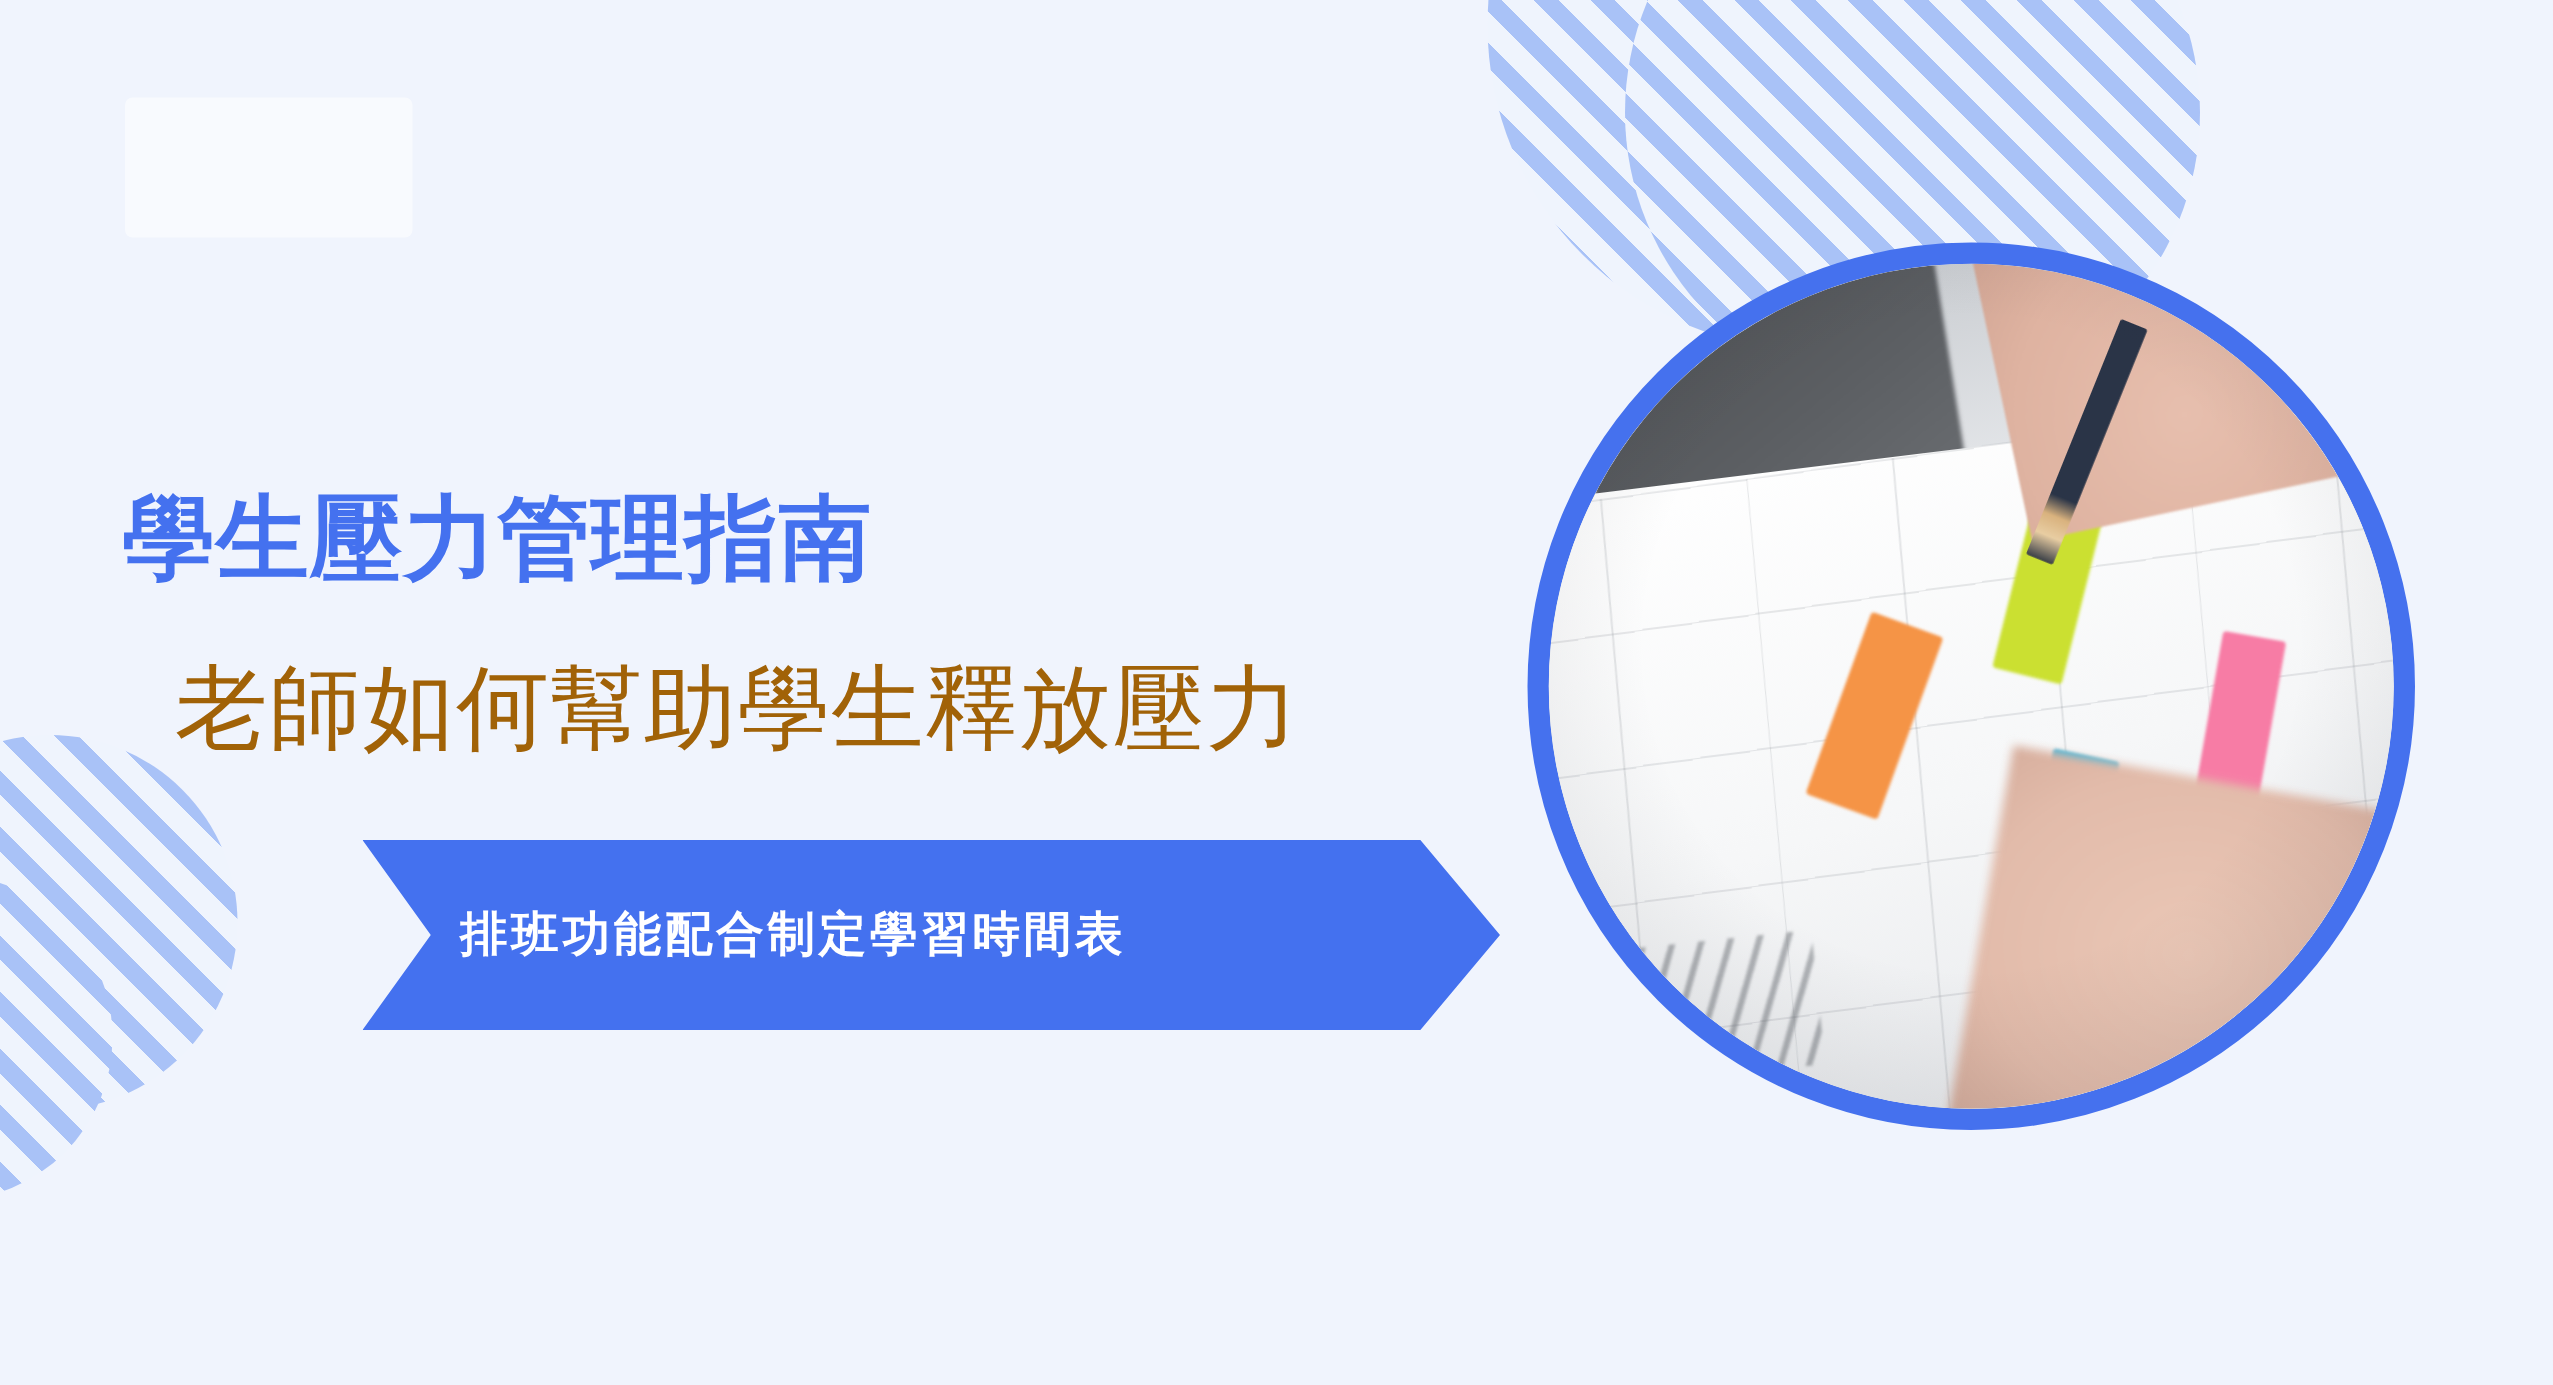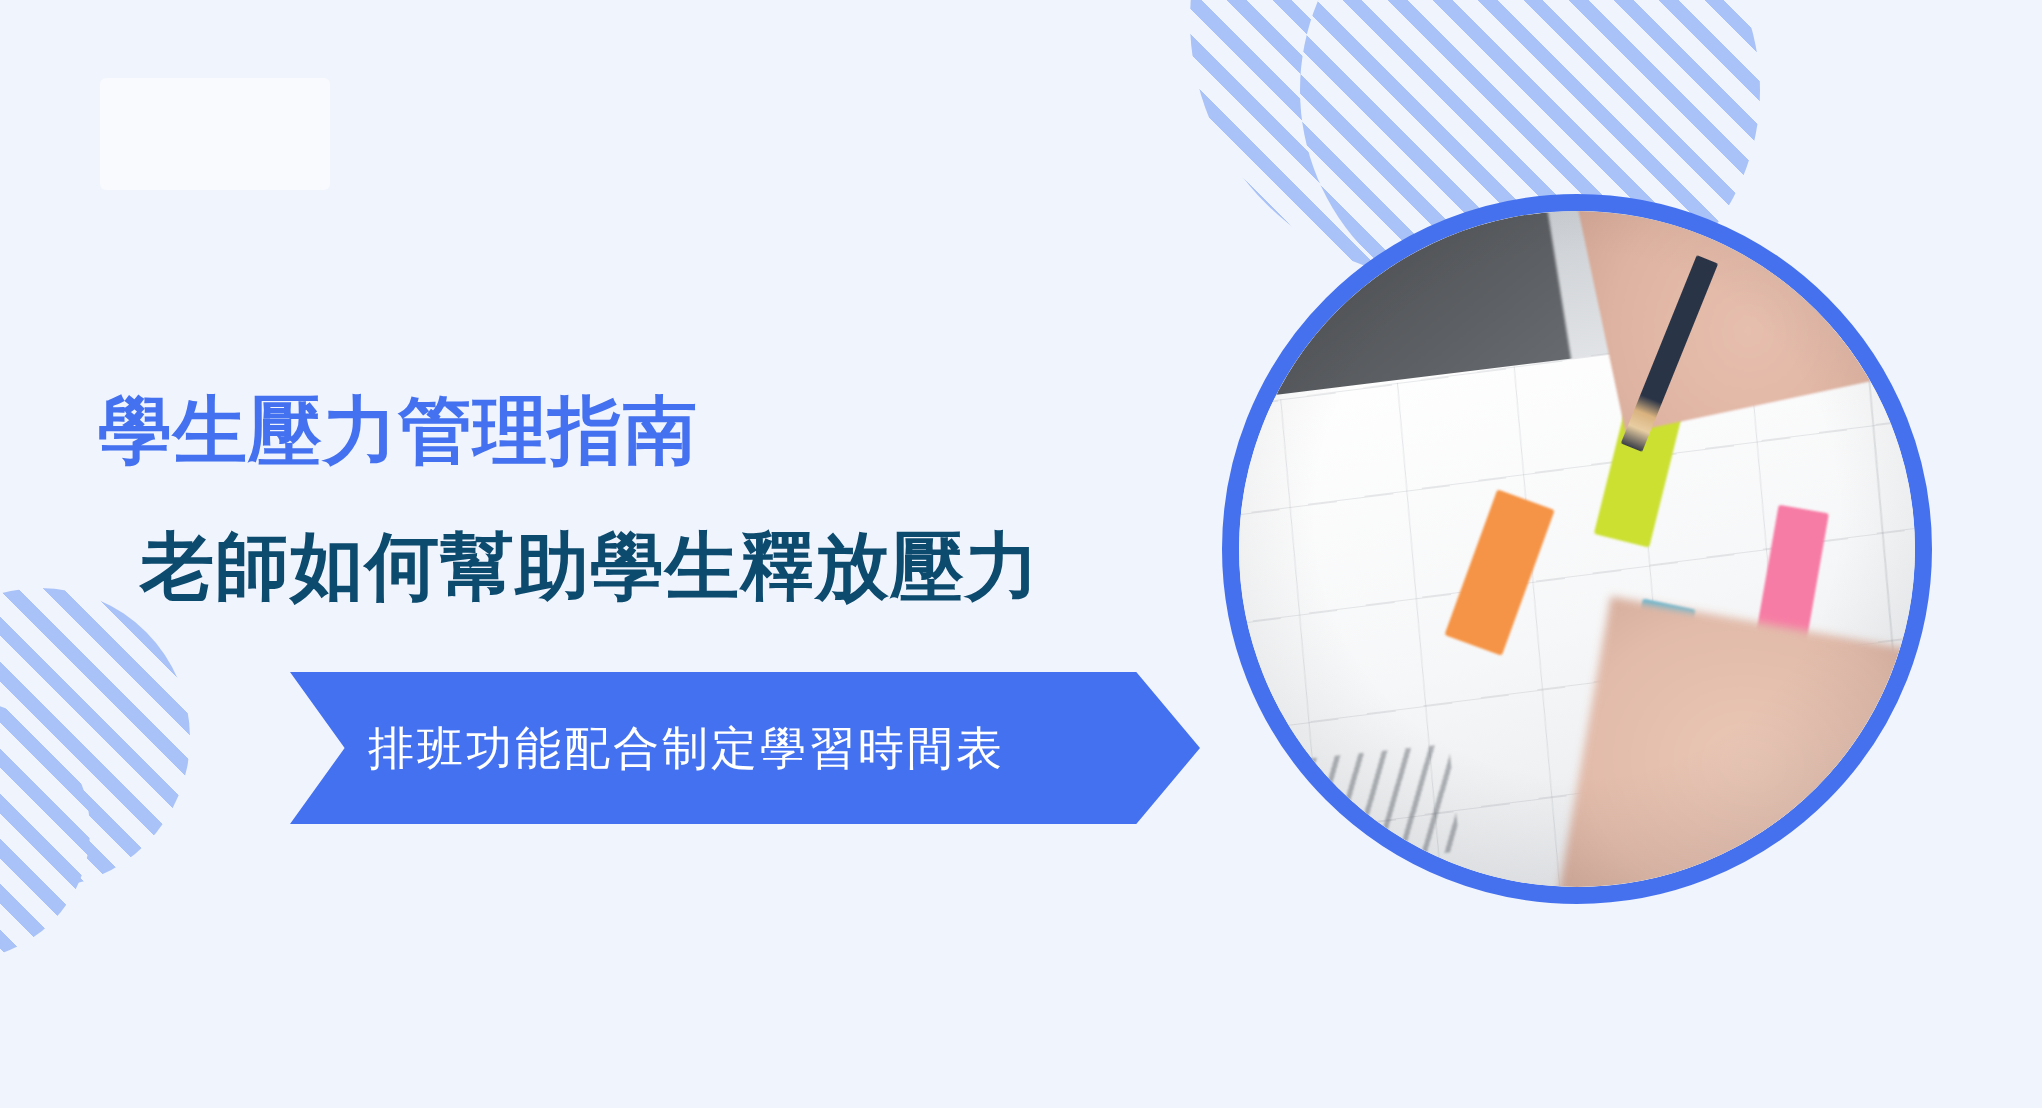--- a/index.html
+++ b/index.html
@@ -234,22 +234,22 @@
     white-space: nowrap;
   }
 
   .title-sub {
     position: absolute;
     left: 140px;
     top: 530px;
     margin: 0;
     font-size: 74px;
     line-height: 1;
-    font-weight: bold;
-    color: #0c4a6e;
+    font-weight: normal;
+    color: #a16207;
     letter-spacing: 1px;
     white-space: nowrap;
   }
 
   .ribbon {
     position: absolute;
     left: 290px;
     top: 672px;
     width: 910px;
     height: 152px;
@@ -261,22 +261,22 @@
       93% 100%,
       0% 100%,
       6% 50%
     );
     display: flex;
     align-items: center;
   }
   .ribbon-text {
     margin: 0;
     padding-left: 78px;
-    font-size: 46px;
-    font-weight: normal;
+    font-size: 38px;
+    font-weight: bold;
     color: #ffffff;
     letter-spacing: 3px;
     line-height: 1;
     white-space: nowrap;
   }
 </style>
 </head>
 <body>
 
 <div class="banner">

